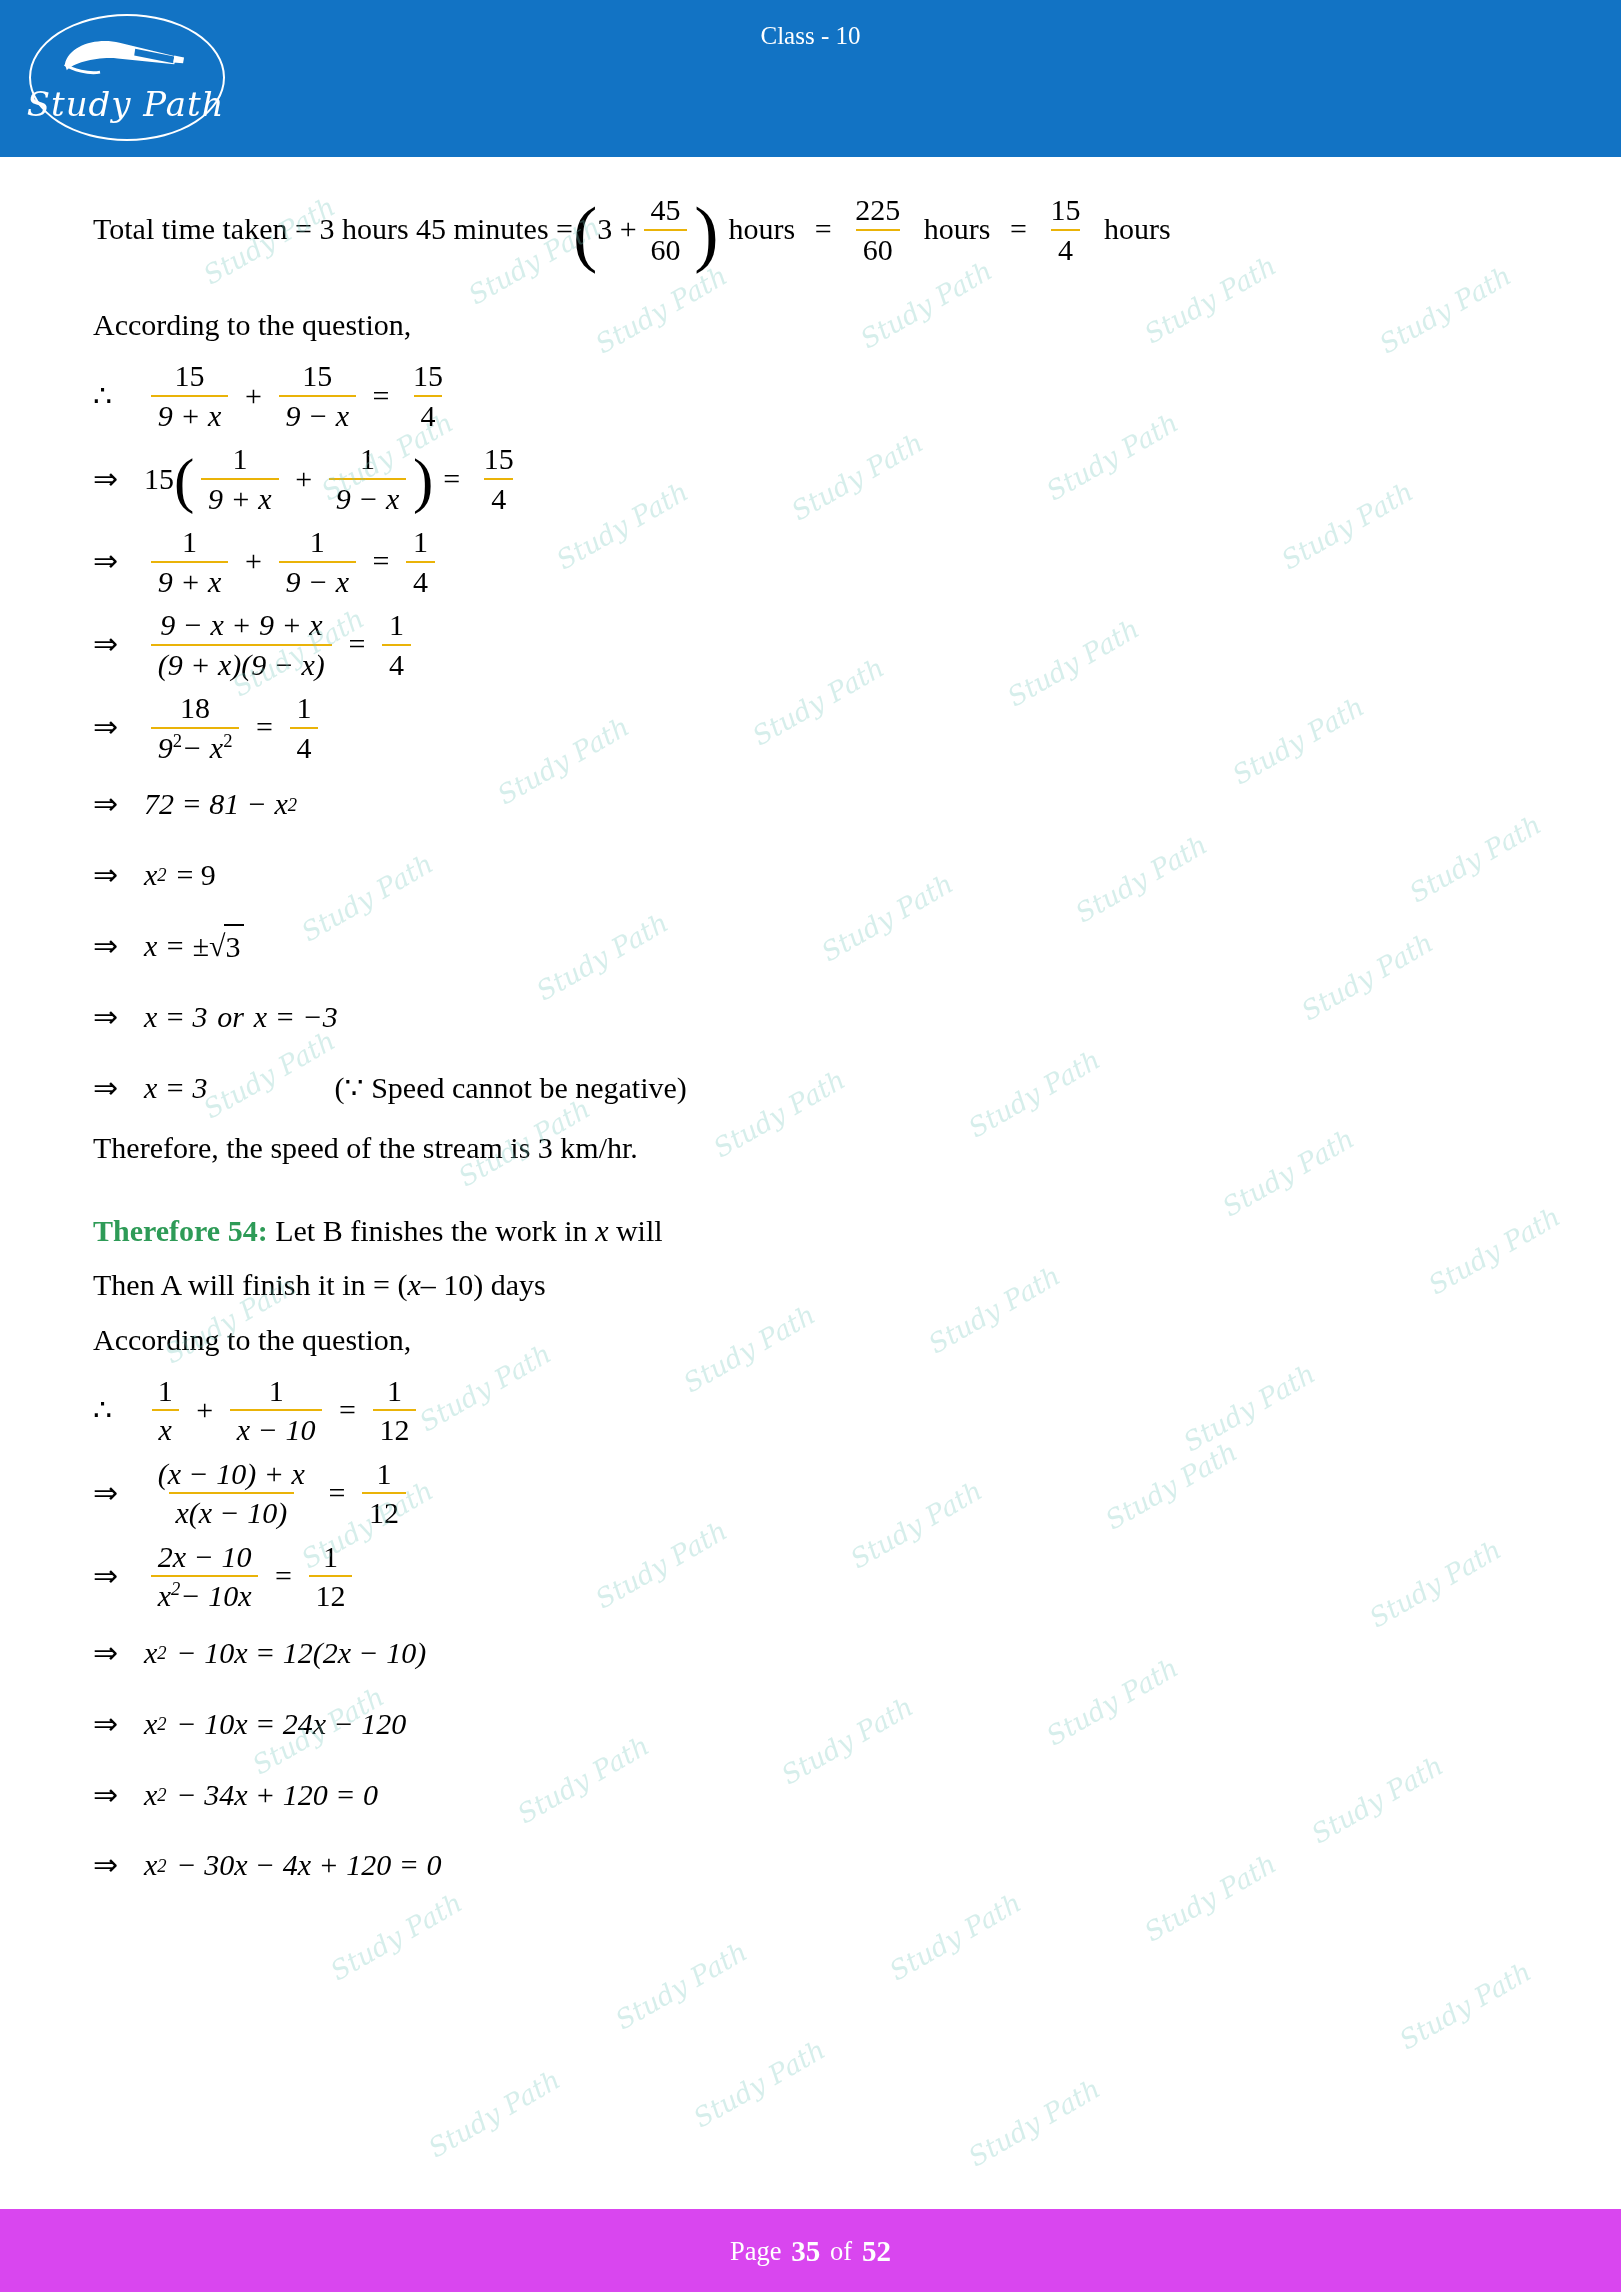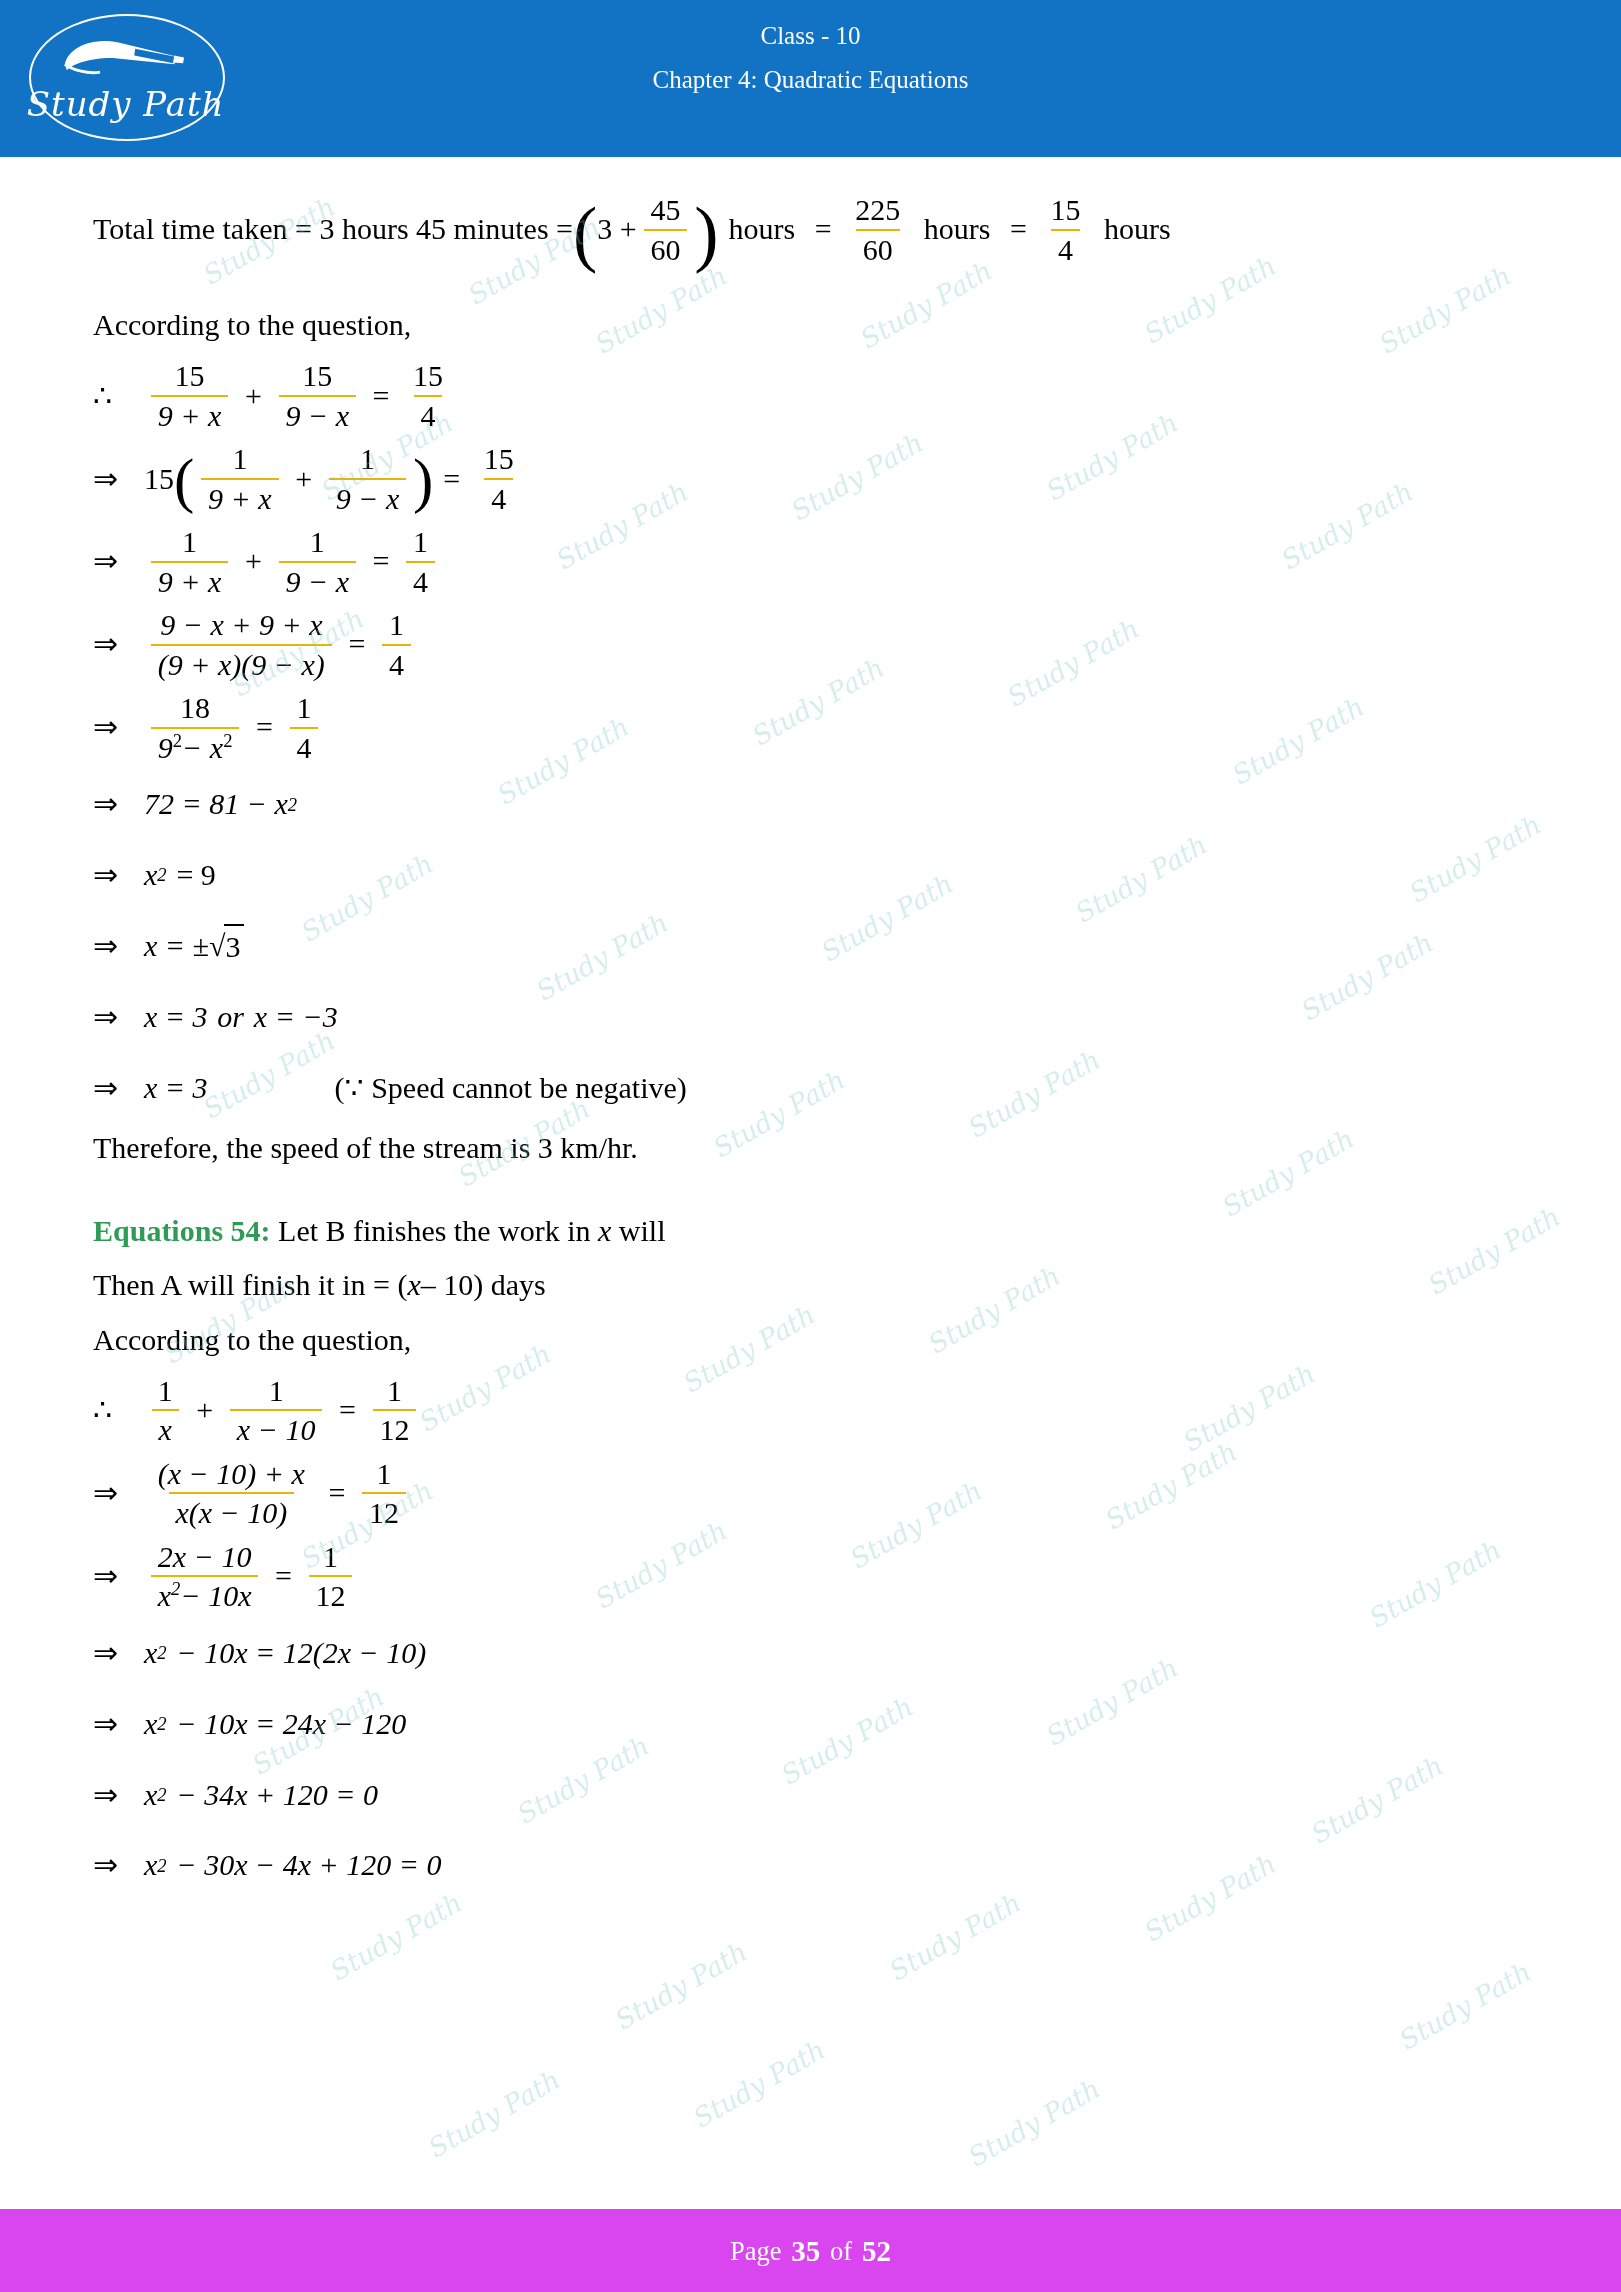--- a/index.html
+++ b/index.html
@@ -207,21 +207,20 @@
     <svg class="logo-pen" viewBox="0 0 130 46">
       <path d="M6 30 C 10 10, 40 2, 62 8 L 120 22 L 118 30 L 60 24 C 40 22, 16 28, 8 36 Z" fill="#ffffff"></path>
       <path d="M78 14 L 118 22 L 117 29 L 77 21 Z" fill="#1273C4"></path>
       <path d="M118 21 L 128 23 L 127 29 L 117 28 Z" fill="#ffffff"></path>
       <path d="M6 30 C 14 36, 30 40, 42 38" fill="none" stroke="#ffffff" stroke-width="3"></path>
     </svg>
     <div class="logo-text">Study Path</div>
   </div>
   <div class="header-center">
     <div class="header-line">Class - 10</div>
-    <div class="header-line">Chapter 4: Quadratic Equations</div>
   </div>
 </div>
 
 <div class="content">
 
   <div class="eq">
     <span>Total time taken = 3 hours 45 minutes =</span>
     <span class="paren-big">(</span>
     <span>3 +</span>
     <span class="frac">
@@ -363,21 +362,21 @@
     <span class="it">x = 3</span>
     <span class="indent-note"></span>
     <span>(∵ Speed cannot be negative)</span>
   </div>
 
   <div class="line">Therefore, the speed of the stream is 3 km/hr.</div>
 
   <div class="gap-md"></div>
 
   <div class="line">
-    <span class="solution-label">Equations 54:</span>
+    <span class="solution-label">Therefore 54:</span>
     <span>Let B finishes the work in</span>
     <span class="it">x</span>
     <span>will</span>
   </div>
 
   <div class="line">
     <span>Then A will finish it in = (</span><span class="it">x</span><span>– 10) days</span>
   </div>
 
   <div class="line">According to the question,</div>

